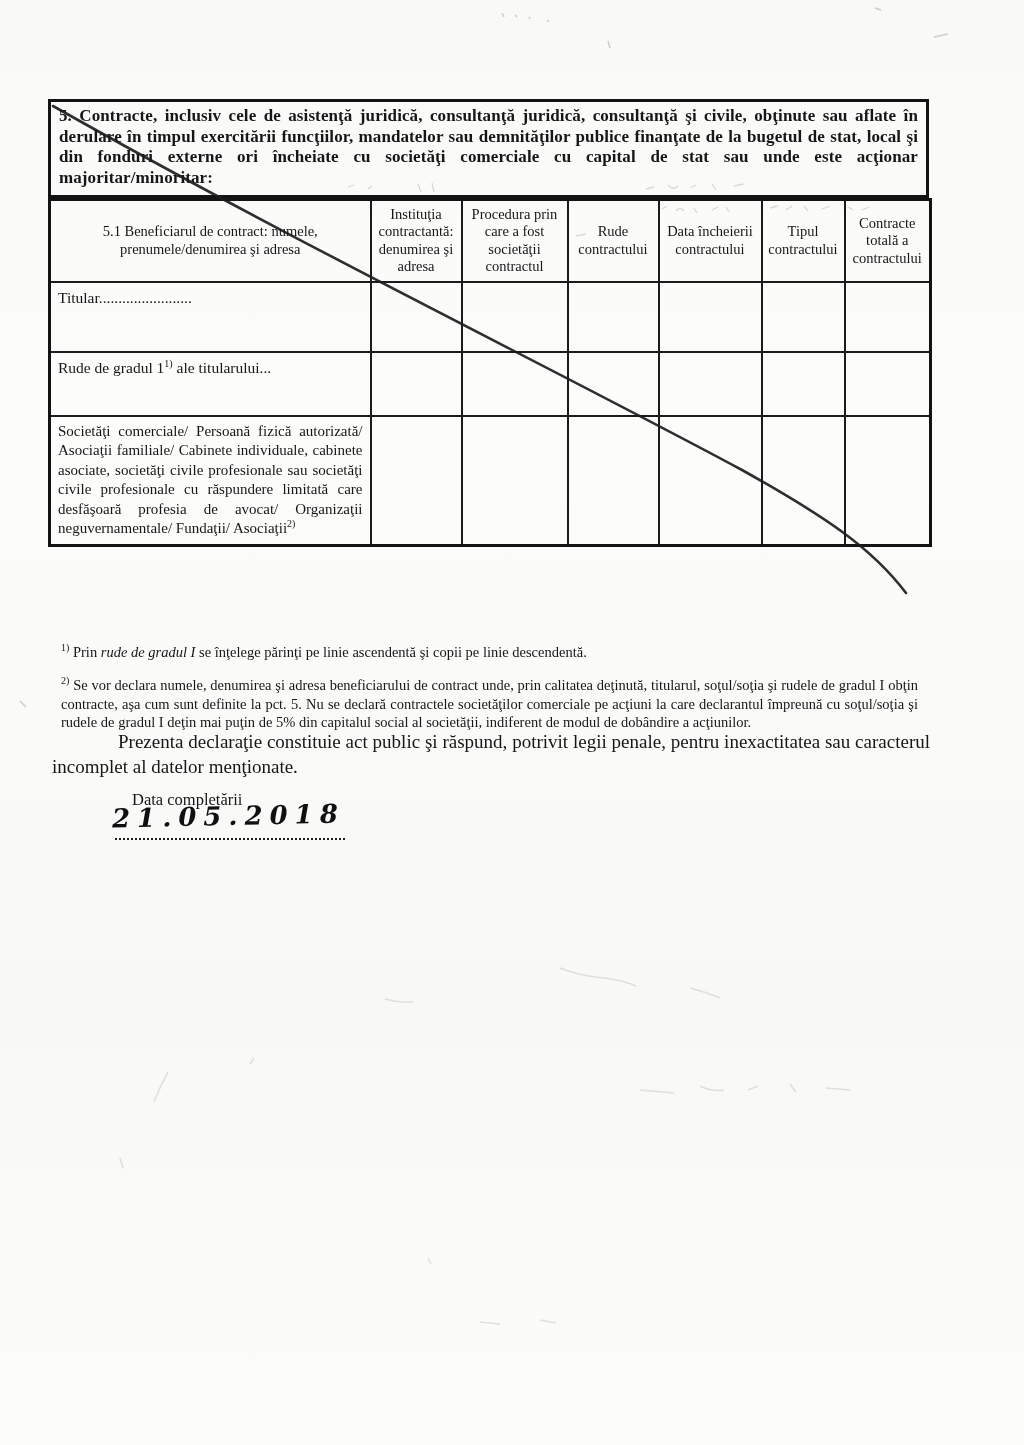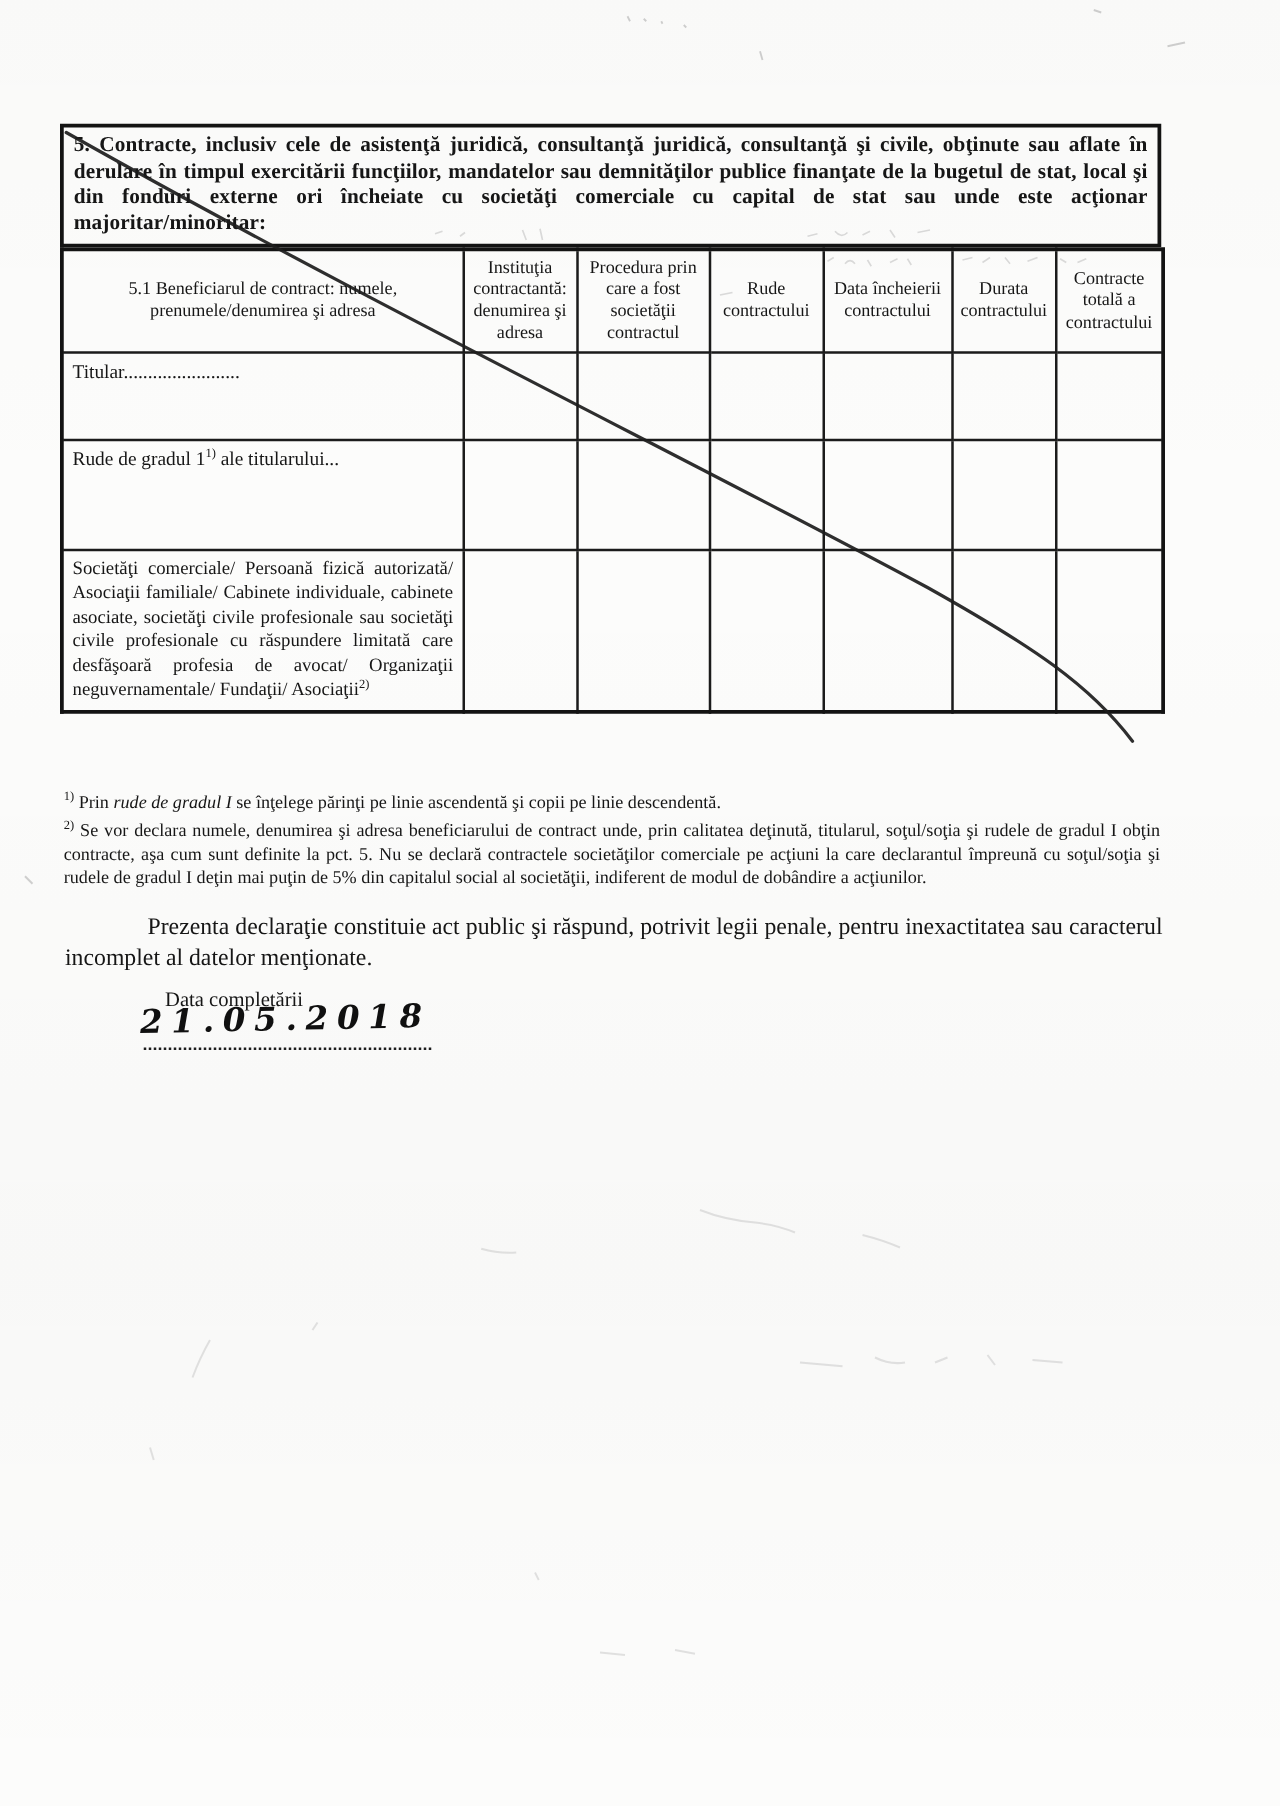--- a/index.html
+++ b/index.html
@@ -50,34 +50,34 @@
     height:82px;
   }
   td.rowlabel {
     vertical-align:top;
     padding:5px 7px;
     font-size:15.5px;
     line-height:20px;
   }
   tr.r1 td { height:70px; }
   tr.r2 td { height:72px; }
-  tr.r3 td { height:88px; }
+  tr.r3 td { height:64px; }
   tr.r4 td { height:108px; }
   tr.r4 td.rowlabel { text-align:justify; font-size:15px; line-height:19.5px; }
   sup.fnref {
     font-size:10px;
     vertical-align:super;
     line-height:0;
   }
   .footnotes {
     position:absolute; left:47px; top:629px; width:885px;
     font-size:14.5px; line-height:18.8px;
     text-align:justify;
   }
-  .footnotes .fn { margin:4px; }
+  .footnotes .fn { margin:14px; }
   .footnotes i { font-style:italic; }
   .declaration {
     position:absolute; left:52px; top:729px; width:878px;
     font-size:19px; line-height:25px;
     text-align:justify;
     text-indent:66px;
   }
   .date-label {
     position:absolute; left:132px; top:790px;
     font-size:16.5px;
@@ -120,21 +120,21 @@
         <col style="width:83px">
         <col style="width:86px">
       </colgroup>
       <thead>
         <tr>
           <th>5.1 Beneficiarul de contract: numele, prenumele/denumirea şi adresa</th>
           <th>Instituţia contractantă: denumirea şi adresa</th>
           <th>Procedura prin care a fost societăţii contractul</th>
           <th>Rude contractului</th>
           <th>Data încheierii contractului</th>
-          <th>Durata contractului</th>
+          <th>Tipul contractului</th>
           <th>Contracte totală a contractului</th>
         </tr>
       </thead>
       <tbody>
         <tr class="r1">
           <td class="rowlabel">Titular........................</td>
           <td></td>
           <td></td>
           <td></td>
           <td></td>

